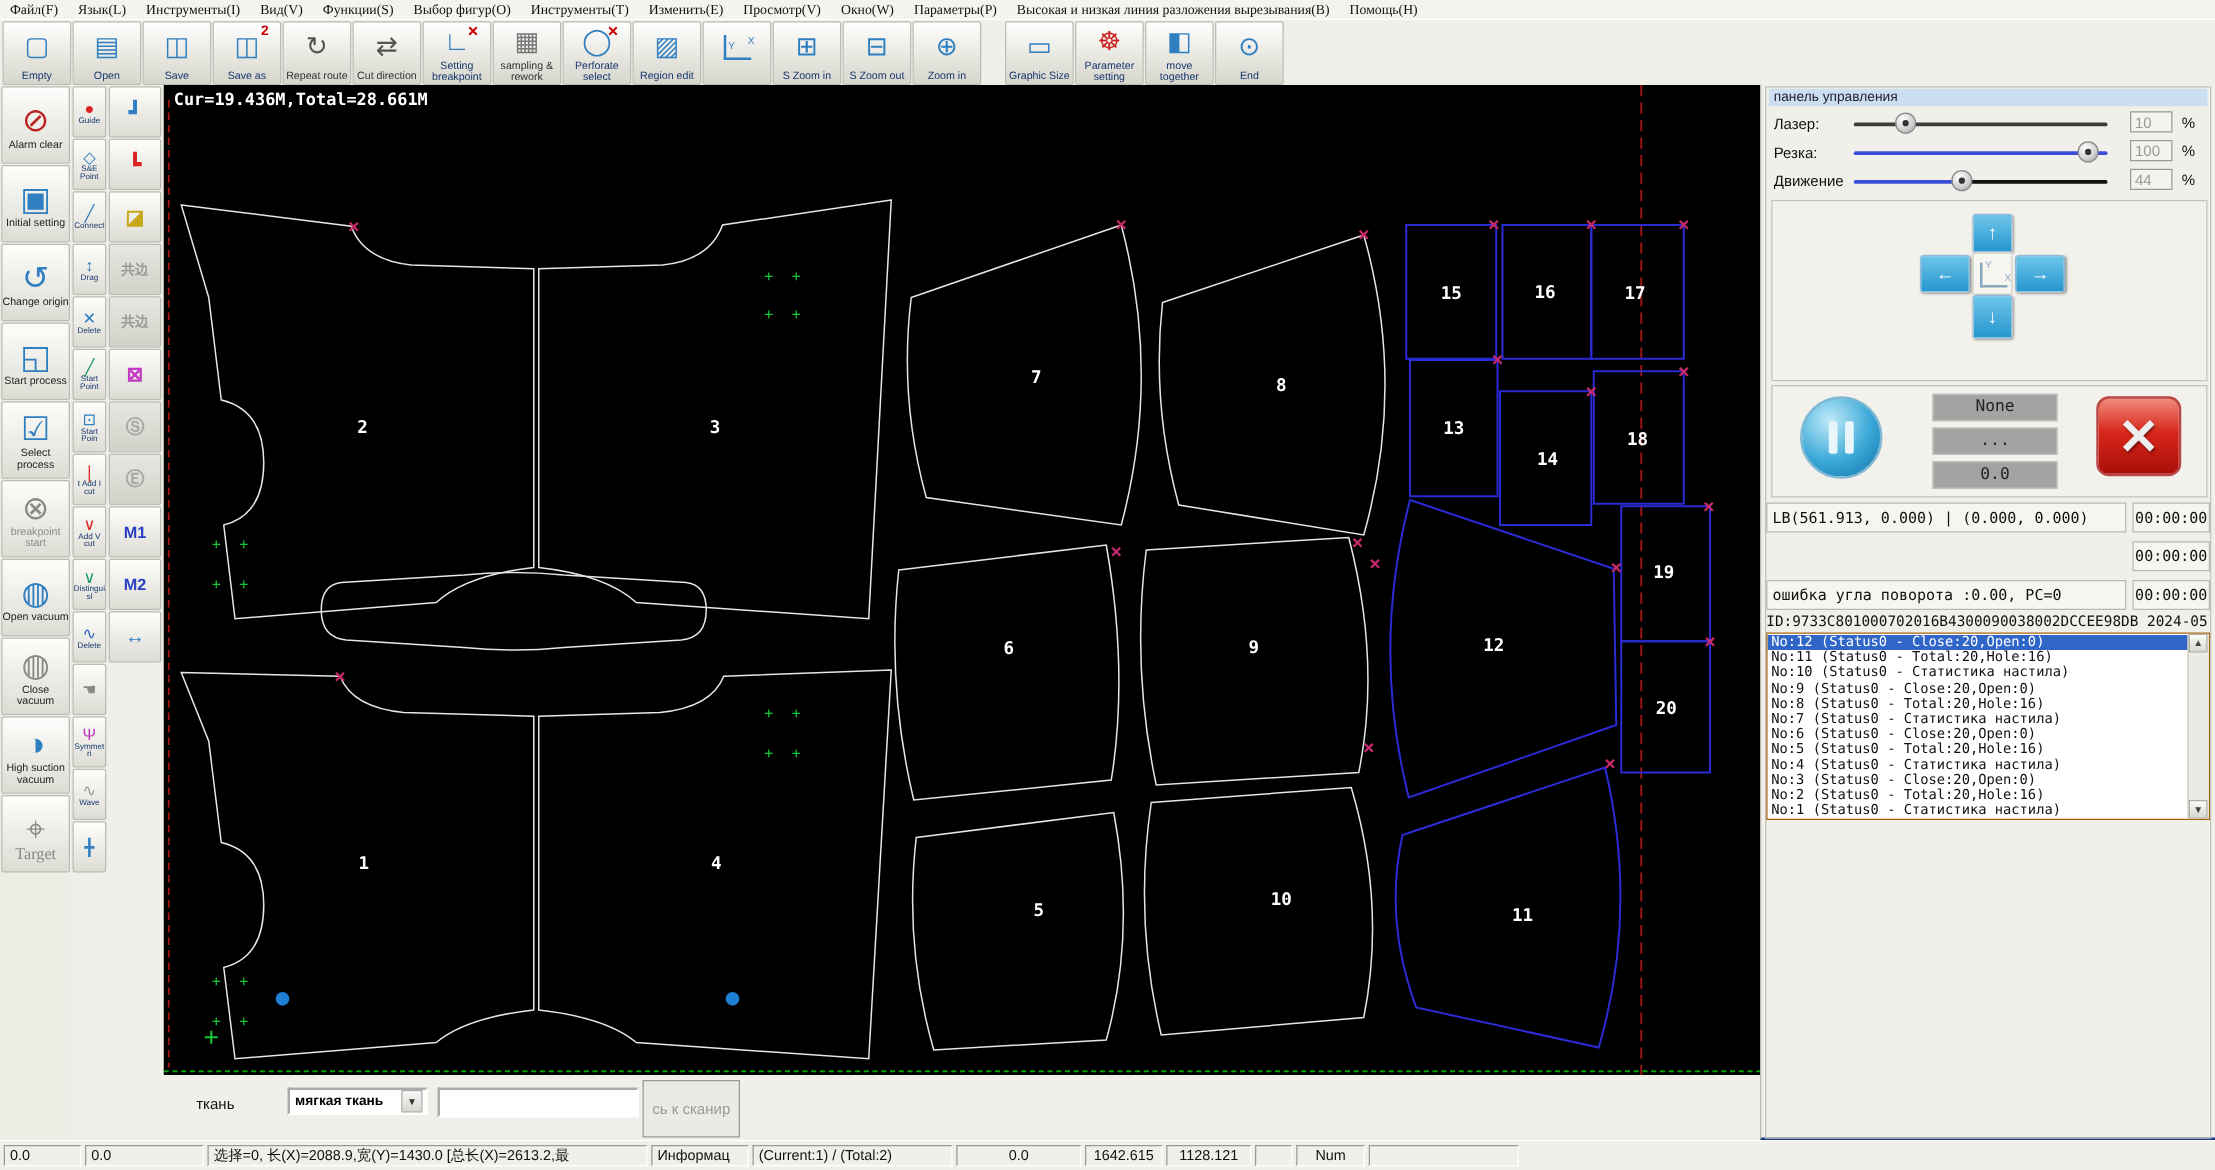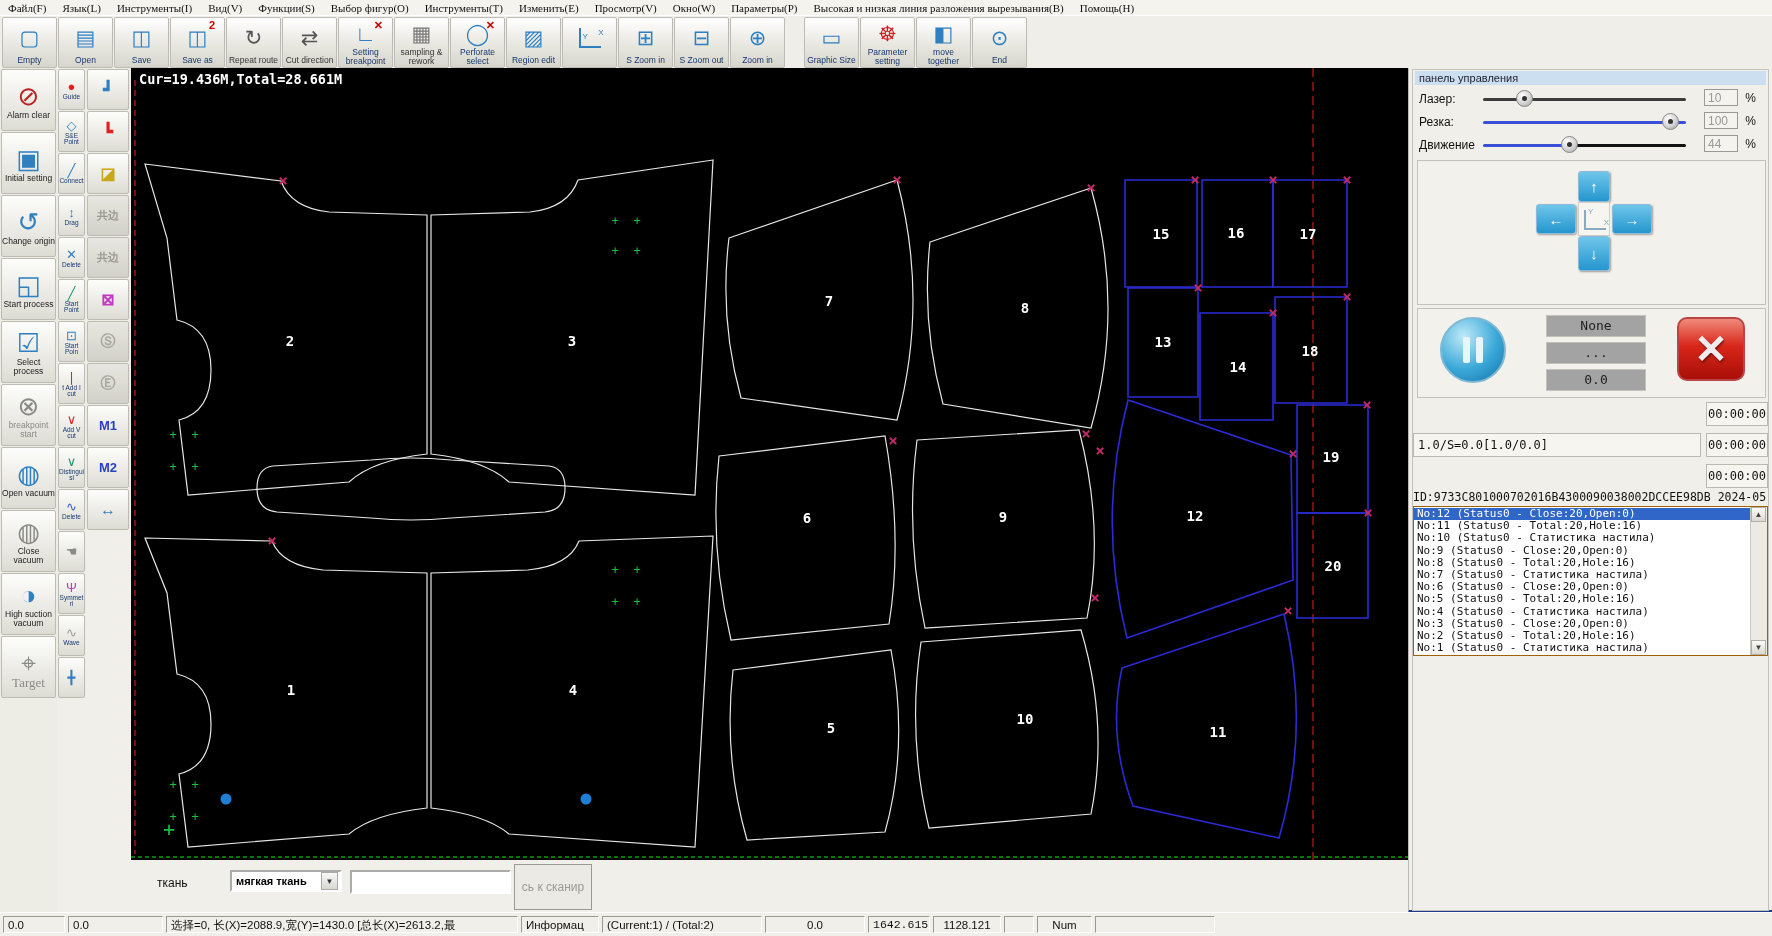--- a/index.html
+++ b/index.html
@@ -510,27 +510,28 @@
       <div class="cell">None</div>
       <div class="cell">...</div>
       <div class="cell">0.0</div>
     </div>
     <div class="stopbtn">
         <span>✕</span>
       </div>
   </div>
   <div id="statrows">
       <div class="statrow" style="top: 334px;">
+        <div class="txt">LB(561.913, 0.000) | (0.000, 0.000)</div>
         <div class="tmr">00:00:00</div>
       </div>
       <div class="statrow" style="top: 365px;">
-        <div class="txt">1.0/S=0.0[1.0/0.0]</div>
         <div class="tmr">00:00:00</div>
       </div>
       <div class="statrow" style="top: 396px;">
+        <div class="txt">ошибка угла поворота :0.00, PC=0</div>
         <div class="tmr">00:00:00</div>
       </div>
     </div>
   <div class="idline">ID:9733C801000702016B4300090038002DCCEE98DB 2024-05-03</div>
   <div class="joblist">
     <div class="items" id="jobitems">
         <div class="jobitem sel">No:12 (Status0 - Close:20,Open:0)</div>
         <div class="jobitem">No:11 (Status0 - Total:20,Hole:16)</div>
         <div class="jobitem">No:10 (Status0 - Статистика настила)</div>
         <div class="jobitem">No:9 (Status0 - Close:20,Open:0)</div>
@@ -550,18 +551,18 @@
   </div>
 </div>
 
 <div class="statusbar" id="statusbar">
     <div class="scell" style="width: 62px; text-align: left;">0.0</div>
     <div class="scell" style="width: 95px; text-align: left;">0.0</div>
     <div class="scell" style="width: 352px; text-align: left;">选择=0, 长(X)=2088.9,宽(Y)=1430.0 [总长(X)=2613.2,最</div>
     <div class="scell" style="width: 78px; text-align: left;">Информац</div>
     <div class="scell" style="width: 160px; text-align: left;">(Current:1) / (Total:2)</div>
     <div class="scell" style="width: 100px; text-align: center;">0.0</div>
-    <div class="scell" style="width: 62px; text-align: center; font-family: Liberation Mono, monospace;">1642.615</div>
+    <div class="scell" style="width: 62px; text-align: center;">1642.615</div>
     <div class="scell" style="width: 68px; text-align: center;">1128.121</div>
     <div class="scell" style="width: 30px; text-align: left;"></div>
     <div class="scell" style="width: 55px; text-align: center;">Num</div>
     <div class="scell" style="width: 120px; text-align: left;"></div>
   </div>
 
 </body></html>

